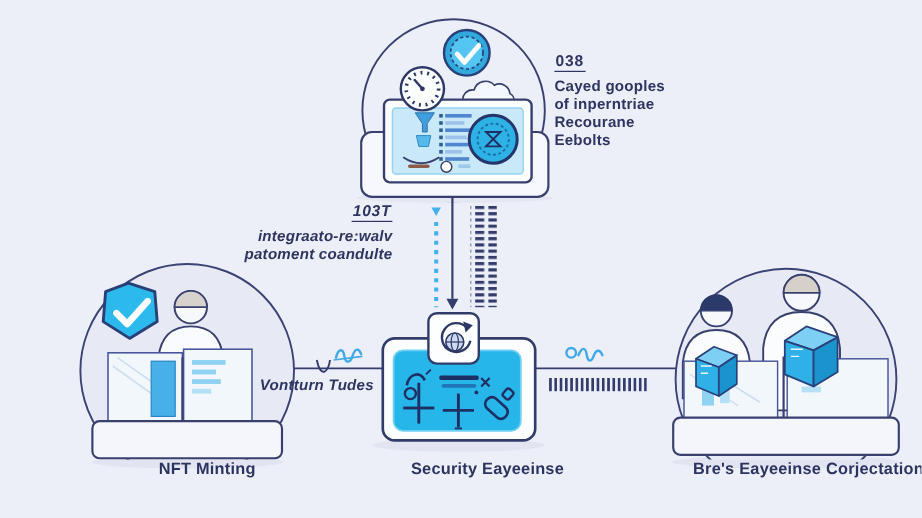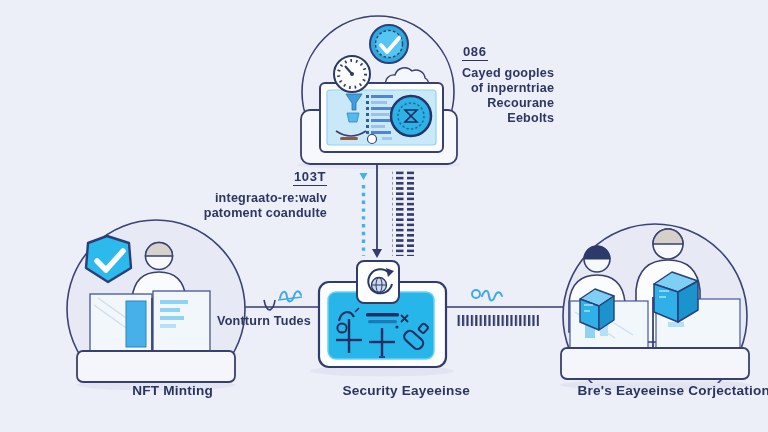--- a/index.html
+++ b/index.html
@@ -6,23 +6,23 @@
   .stage {
     position:relative; width:768px; height:432px; overflow:hidden;
     background:#edeff8; font-family:"Liberation Sans", sans-serif;
   }
   .stage svg { position:absolute; left:0; top:0; }
   .txt { position:absolute; color:#2d3560; }
   .note .num {
     display:inline-block; font-size:13px; font-weight:bold; letter-spacing:.6px;
     border-bottom:1.6px solid #2d3560; padding:0 1px 1px 1px; margin-bottom:5px;
   }
-  .note .ln { font-size:12.6px; line-height:15px; font-weight:600; letter-spacing:.2px;text-align:right; }
-  .note-right { text-align:right; }
-  .conn-label { font-size:12.6px; font-weight:bold; text-align:center; letter-spacing:.2px; }
+  .note .ln { font-size:12.6px; line-height:15px; font-weight:600; letter-spacing:.2px; }
+  .note-right { text-align:right;font-style:italic; }
+  .conn-label { font-size:12.6px; font-weight:bold; text-align:center; letter-spacing:.2px;font-style:italic; }
   .node-label {
     position:absolute; top:383px; text-align:right; font-size:13.6px;
     font-weight:bold; color:#2b345f; letter-spacing:.2px;
   }
 </style>
 </head>
 <body>
 
 <div class="stage">
 
@@ -204,21 +204,21 @@
     <g>
       <polygon points="654,284 672,272 698,281 678,292" fill="#7dd0f4" stroke="#29407a" stroke-width="1.5" stroke-linejoin="round"></polygon>
       <polygon points="654,284 678,292 678,322 654,312" fill="#2fb0e7" stroke="#29407a" stroke-width="1.5" stroke-linejoin="round"></polygon>
       <polygon points="678,292 698,281 698,310 678,322" fill="#1b93cc" stroke="#29407a" stroke-width="1.5" stroke-linejoin="round"></polygon>
       <path d="M659,291 h10 M659,297 h7" stroke="#e8f7fd" stroke-width="1.2"></path>
     </g>
   </g>
 </svg>
 
 <div class="txt note" style="left:462px; top:42px;">
-  <div class="num">086</div>
+  <div class="num">038</div>
   <div class="ln">Cayed gooples</div>
   <div class="ln">of inperntriae</div>
   <div class="ln">Recourane</div>
   <div class="ln">Eebolts</div>
 </div>
 
 <div class="txt note note-right" style="left:127px; top:167px; width:200px;">
   <div><span class="num">103T</span></div>
   <div class="ln">integraato-re:walv</div>
   <div class="ln">patoment coandulte</div>

